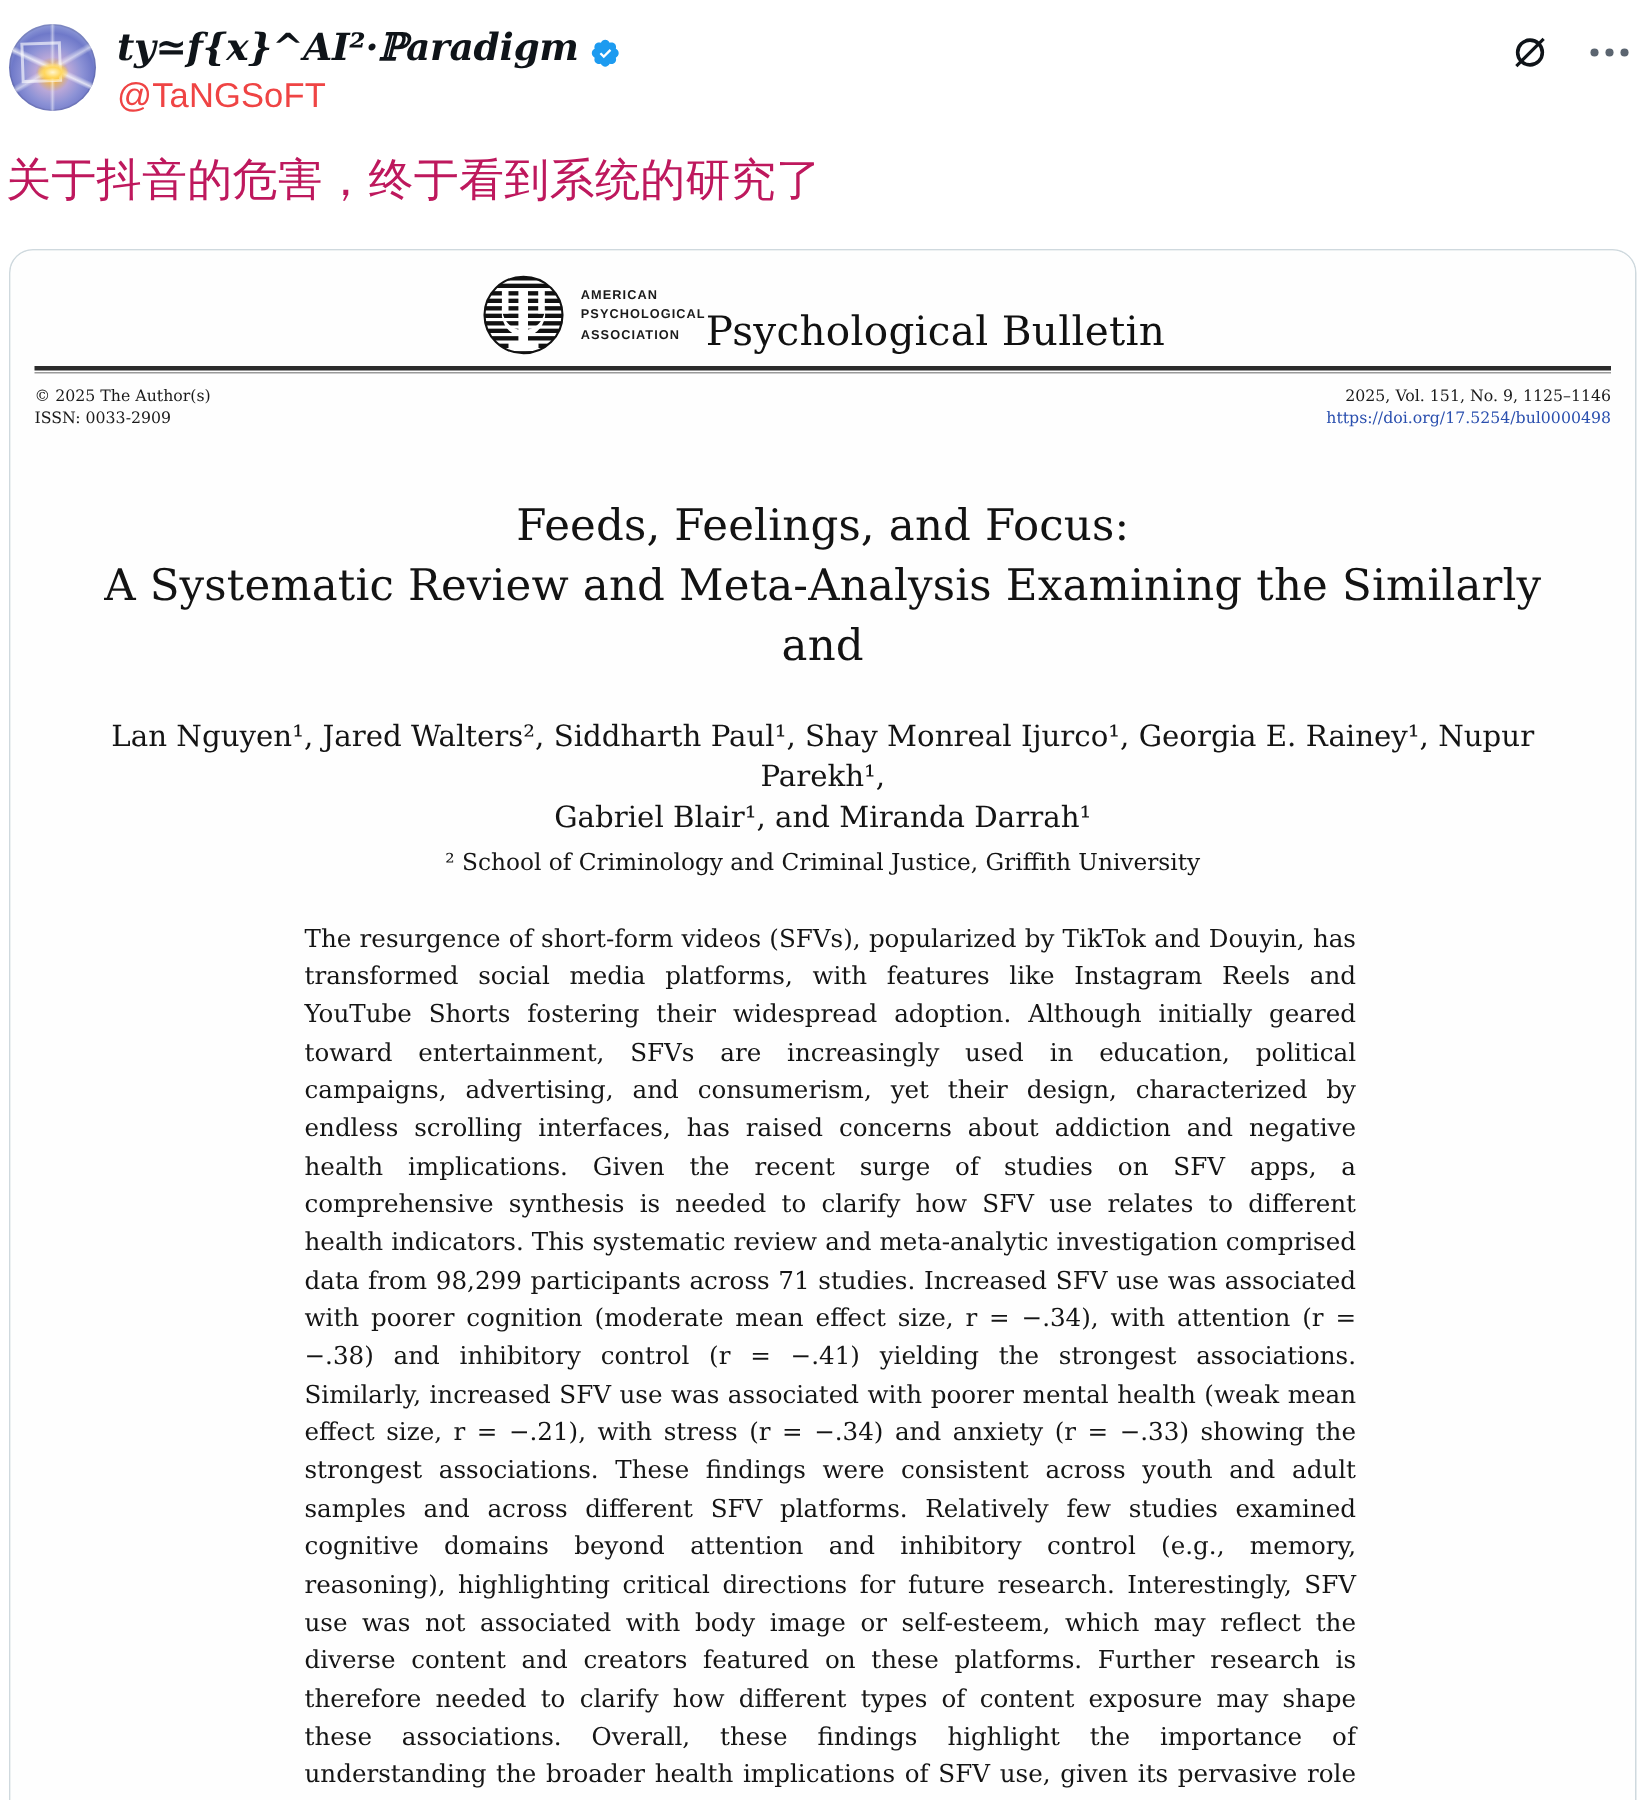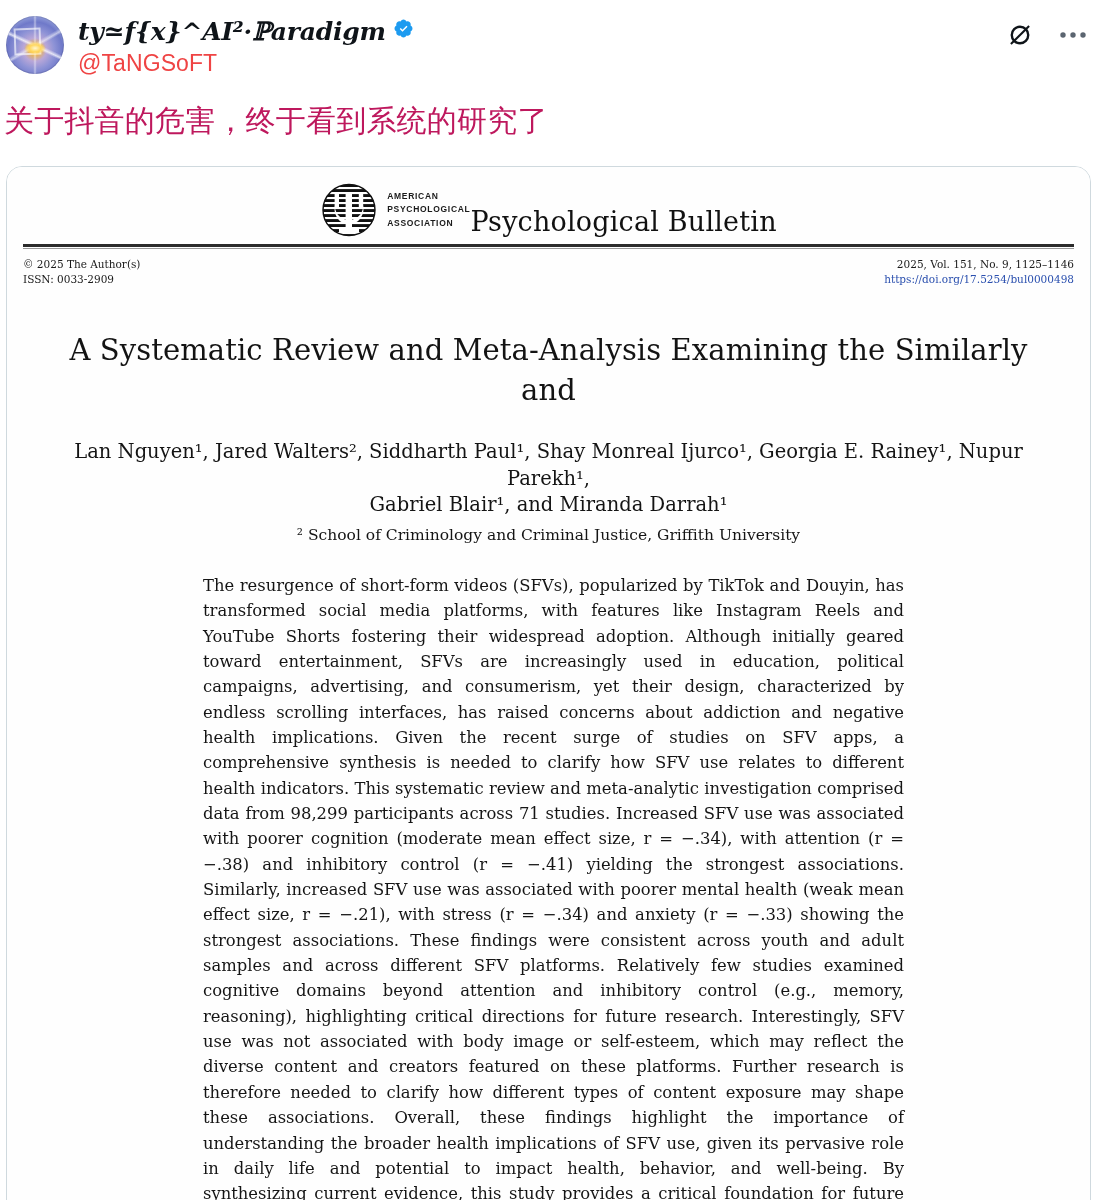--- a/index.html
+++ b/index.html
@@ -54,21 +54,21 @@
     background: radial-gradient(ellipse at center, #fff6cf 0%, #ffd75e 40%, rgba(247,183,51,0.0) 78%);
   }
 
   .name-block {
     margin-left: 14px;
     padding-top: 2px;
     min-width: 0;
   }
   .display-name-row {
     display: flex;
-    align-items: flex-start;
+    align-items: flex-end;
     gap: 7px;
     white-space: nowrap;
   }
   .display-name {
     font-family: "DejaVu Serif", "Liberation Serif", serif;
     font-weight: 700;
     font-style: italic;
     font-size: 25px;
     line-height: 1.12;
     letter-spacing: -0.2px;
@@ -305,20 +305,21 @@
         <div>© 2025 The Author(s)</div>
         <div>ISSN: 0033-2909</div>
       </div>
       <div class="meta-right">
         <div>2025, Vol. 151, No. 9, 1125–1146</div>
         <div class="doi-link">https://doi.org/17.5254/bul0000498</div>
       </div>
     </div>
 
     <div class="paper-title">
+      <span class="t-line">Feeds, Feelings, and Focus:</span>
       <span class="t-line">A Systematic Review and Meta-Analysis Examining the Similarly and</span>
     </div>
 
     <div class="authors">
       <div>Lan Nguyen¹, Jared Walters², Siddharth Paul¹, Shay Monreal Ijurco¹, Georgia E. Rainey¹, Nupur Parekh¹,</div>
       <div>Gabriel Blair¹, and Miranda Darrah¹</div>
     </div>
     <div class="affiliations">
       <span class="affil-line">² School of Criminology and Criminal Justice, Griffith University</span>
     </div>

